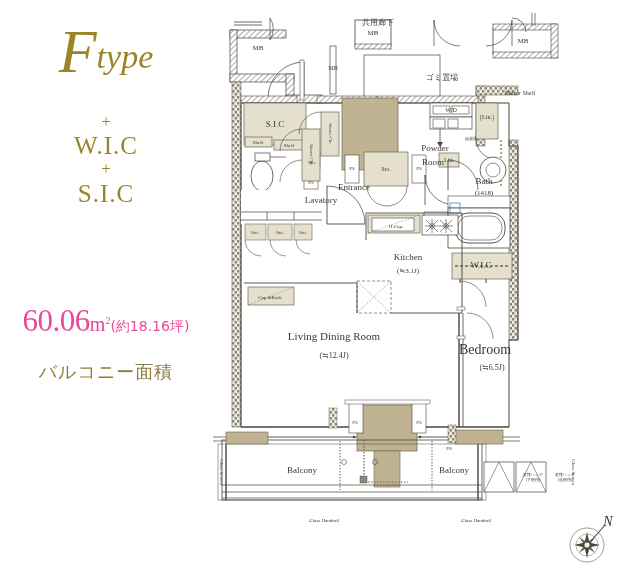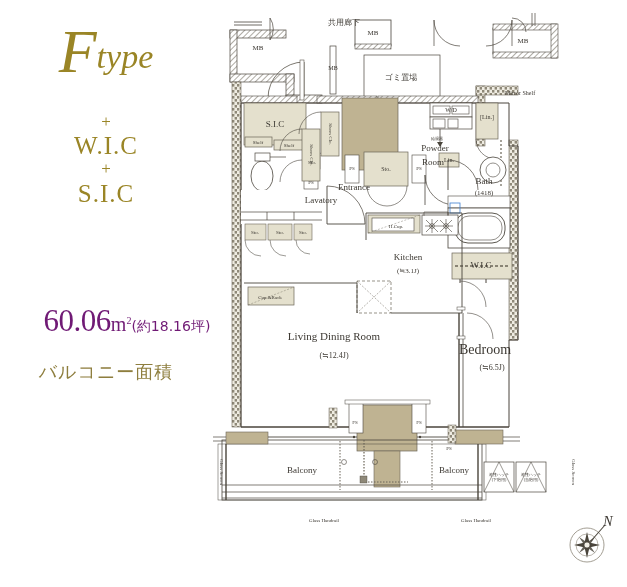--- a/index.html
+++ b/index.html
@@ -14,37 +14,37 @@
   .ftype .t{font-size:34px;font-style:italic;font-family:"Liberation Serif",serif;}
   .plan-lines{position:absolute;left:0;top:112px;width:212px;color:#9a8526;
       font-family:"Liberation Serif",serif;}
   .plan-lines div{line-height:1.08;}
   .pl-big{font-size:25px;letter-spacing:1px;}
   .pl-plus{font-size:17px;margin:1px 0;}
   .area-head{position:absolute;left:0;width:212px;color:#8e7e3e;font-size:19px;
       font-family:"Liberation Serif",serif;letter-spacing:1px;}
   .area-head.a1{top:281px;}
   .area-head.a2{top:360px;font-size:18px;}
-  .area-val{position:absolute;left:8px;width:212px;color:#701a75;
-      font-family:"Liberation Serif",serif;white-space:nowrap;padding-left:13px;}
+  .area-val{position:absolute;left:0;width:212px;color:#ec4899;
+      font-family:"Liberation Serif",serif;white-space:nowrap;}
   .area-val.v1{top:303px;}
   .area-val.v2{top:382px;}
   .av-num{font-size:31px;letter-spacing:-0.5px;}
   .av-unit{font-size:20px;}
   .av-sup{font-size:10px;vertical-align:7px;}
   .av-par{font-size:14px;}
 
   
   .plan{position:absolute;left:212px;top:0;width:415px;height:587px;}
   .plan svg{position:absolute;left:0;top:0;}
 
   
   .lbl{position:absolute;font-family:"Liberation Serif",serif;color:#3c3832;
        white-space:nowrap;transform:translate(-50%,-50%);text-align:center;}
-  .lbl.jp{font-family:Liberation Serif, serif;}
+  .lbl.jp{font-family:Liberation Serif, serif;margin-left:34px;}
   .t5{font-size:5px;}
   .t6{font-size:6px;}
   .t7{font-size:7px;}
   .t8{font-size:8px;}
   .t9{font-size:9px;}
   .t10{font-size:14px;}
   .t11{font-size:11px;}
   .vert{writing-mode:vertical-rl;transform:translate(-50%,-50%);}
   .tiny{font-size:4px;}
 </style>
@@ -309,21 +309,21 @@
           <path d="M-13 0 L0 3 L13 0 L0 -3 Z"></path>
           <path d="M-8 -8 L1.6 -1.6 L8 8 L-1.6 1.6 Z" opacity="0.85"></path>
           <path d="M8 -8 L1.6 1.6 L-8 8 L-1.6 -1.6 Z" opacity="0.85"></path>
         </g>
         <circle cx="0" cy="0" r="3" fill="#f2efe6" stroke="#4a453c" stroke-width="0.7"></circle>
         <line x1="4" y1="-4" x2="18" y2="-20" stroke="#4a453c" stroke-width="1.1"></line>
       </g>
     </svg>
 
     <div class="lbl jp t8" style="left:132px;top:22px;">共用廊下</div>
-    <div class="lbl jp t8" style="left:189px;top:77px;">ゴミ置場</div>
+    <div class="lbl jp t8" style="left:196px;top:77px;">ゴミ置場</div>
 
     <div class="lbl t7" style="left:46px;top:48px;">MB</div>
     <div class="lbl t6" style="left:121px;top:68px;">MB</div>
     <div class="lbl t7" style="left:161px;top:33px;">MB</div>
     <div class="lbl t7" style="left:311px;top:41px;">MB</div>
 
     <div class="lbl t9" style="left:63px;top:124px;">S.I.C</div>
     <div class="lbl t5" style="left:46px;top:142px;">Shelf</div>
     <div class="lbl t5" style="left:77px;top:145px;">Shelf</div>
 

